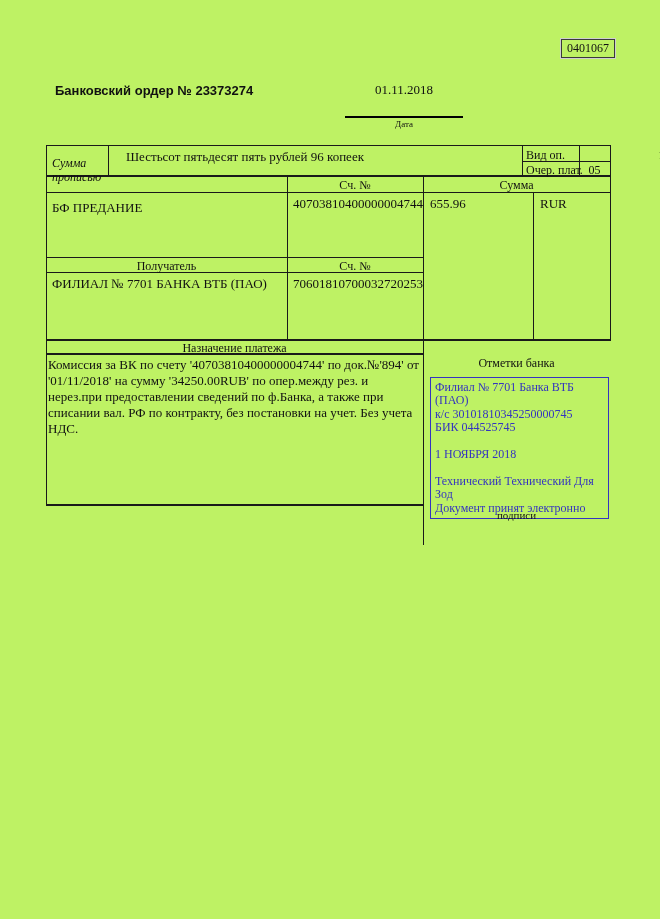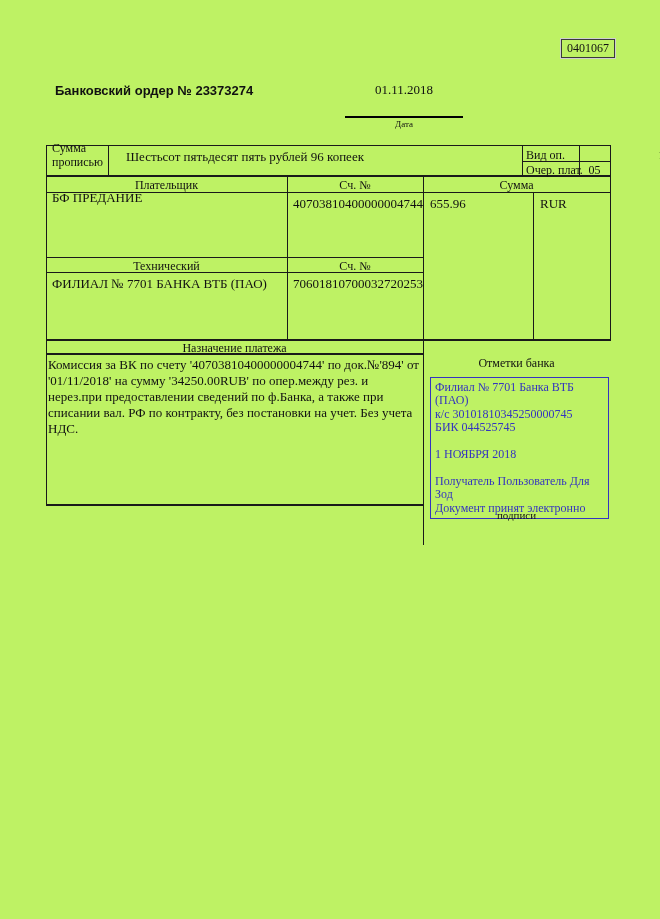--- a/index.html
+++ b/index.html
@@ -53,50 +53,49 @@
 
   <div class="vline" style="left:46px;top:145px;height:360px;"></div>
   <div class="vline" style="left:610px;top:145px;height:196px;"></div>
   <div class="vline" style="left:108px;top:145px;height:31px;"></div>
   <div class="vline" style="left:522px;top:145px;height:31px;"></div>
   <div class="vline" style="left:579px;top:145px;height:31px;"></div>
   <div class="vline" style="left:287px;top:176px;height:164px;"></div>
   <div class="vline" style="left:423px;top:176px;height:369px;"></div>
   <div class="vline" style="left:533px;top:193px;height:147px;"></div>
 
-  <div class="abs t12" style="left:52px;top:141px;width:54px;">Сумма прописью</div>
+  <div class="abs t12" style="left:52px;top:156px;width:54px;font-style:italic;">Сумма прописью</div>
   <div class="abs t13" style="left:118px;top:149px;margin-left:8px;">Шестьсот пятьдесят пять рублей 96 копеек</div>
   <div class="abs t12" style="left:526px;top:148px;">Вид оп.</div>
   <div class="abs t12 center" style="left:609px;top:148px;width:31px;padding-left:40px;">17</div>
   <div class="abs t12" style="left:526px;top:163px;">Очер. плат.</div>
   <div class="abs t12 center" style="left:579px;top:163px;width:31px;">05</div>
 
-  <div class="abs t12 center" style="left:46px;top:178px;width:241px;">Плательщик</div>
   <div class="abs t12 center" style="left:287px;top:178px;width:136px;">Сч. №</div>
   <div class="abs t12 center" style="left:423px;top:178px;width:187px;">Сумма</div>
-  <div class="abs t13" style="left:52px;top:190px;">БФ ПРЕДАНИЕ</div>
+  <div class="abs t13" style="left:52px;top:200px;">БФ ПРЕДАНИЕ</div>
   <div class="abs t13" style="left:293px;top:196px;">40703810400000004744</div>
   <div class="abs t13" style="left:430px;top:196px;">655.96</div>
   <div class="abs t13" style="left:540px;top:196px;">RUR</div>
 
-  <div class="abs t12 center" style="left:46px;top:259px;width:241px;">Технический</div>
+  <div class="abs t12 center" style="left:46px;top:259px;width:241px;">Получатель</div>
   <div class="abs t12 center" style="left:287px;top:259px;width:136px;">Сч. №</div>
   <div class="abs t13" style="left:52px;top:276px;">ФИЛИАЛ № 7701 БАНКА ВТБ (ПАО)</div>
   <div class="abs t13" style="left:293px;top:276px;">70601810700032720253</div>
 
   <div class="abs t12 center" style="left:423px;top:356px;width:187px;">Отметки банка</div>
   <div class="abs t12 center" style="left:46px;top:341px;width:377px;">Назначение платежа</div>
   <div id="purpose-text">Комиссия за ВК по счету '40703810400000004744' по док.№'894' от '01/11/2018' на сумму '34250.00RUB' по опер.между рез. и нерез.при предоставлении сведений по ф.Банка, а также при списании вал. РФ по контракту, без постановки на учет. Без учета НДС.</div>
 
   <div id="stamp-box">
       <div>Филиал № 7701 Банка ВТБ (ПАО)</div>
       <div>к/с 30101810345250000745</div>
       <div>БИК 044525745</div>
       <div>&nbsp;</div>
       <div>1 НОЯБРЯ 2018</div>
       <div>&nbsp;</div>
-      <div>Получатель Пользователь Для Зод</div>
+      <div>Технический Технический Для Зод</div>
       <div>Документ принят электронно</div>
     </div>
 
   <div id="signatures">подписи</div>
 
 </div>
 
 </body></html>

